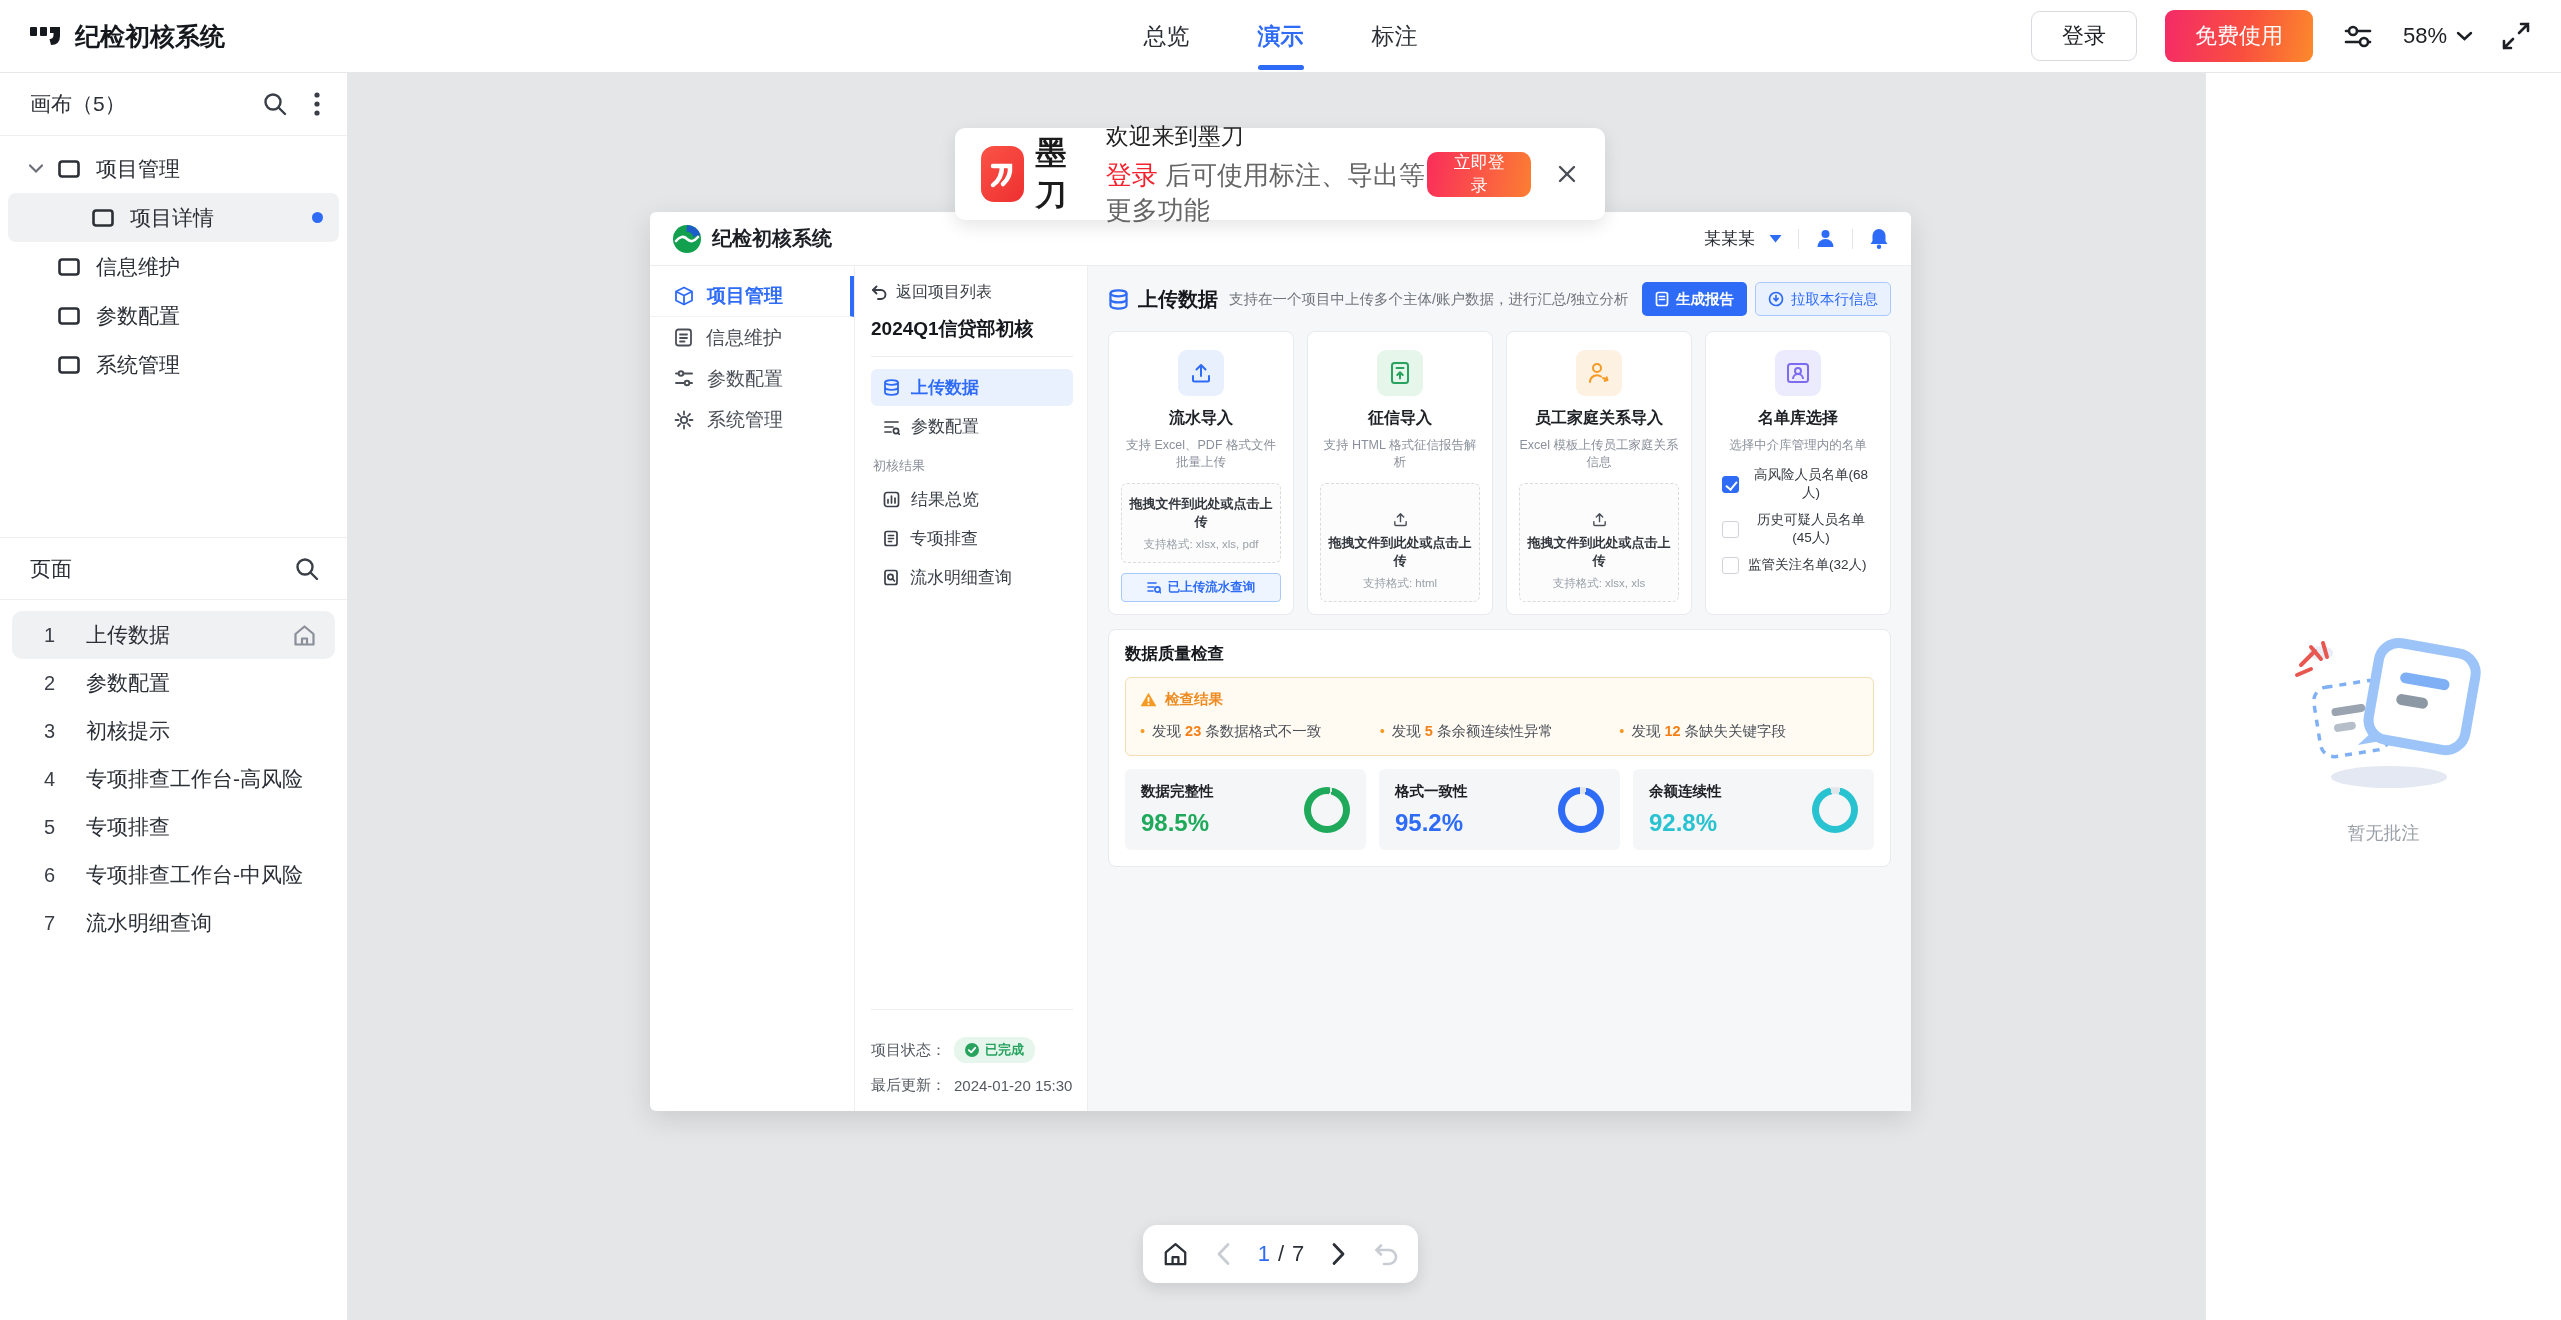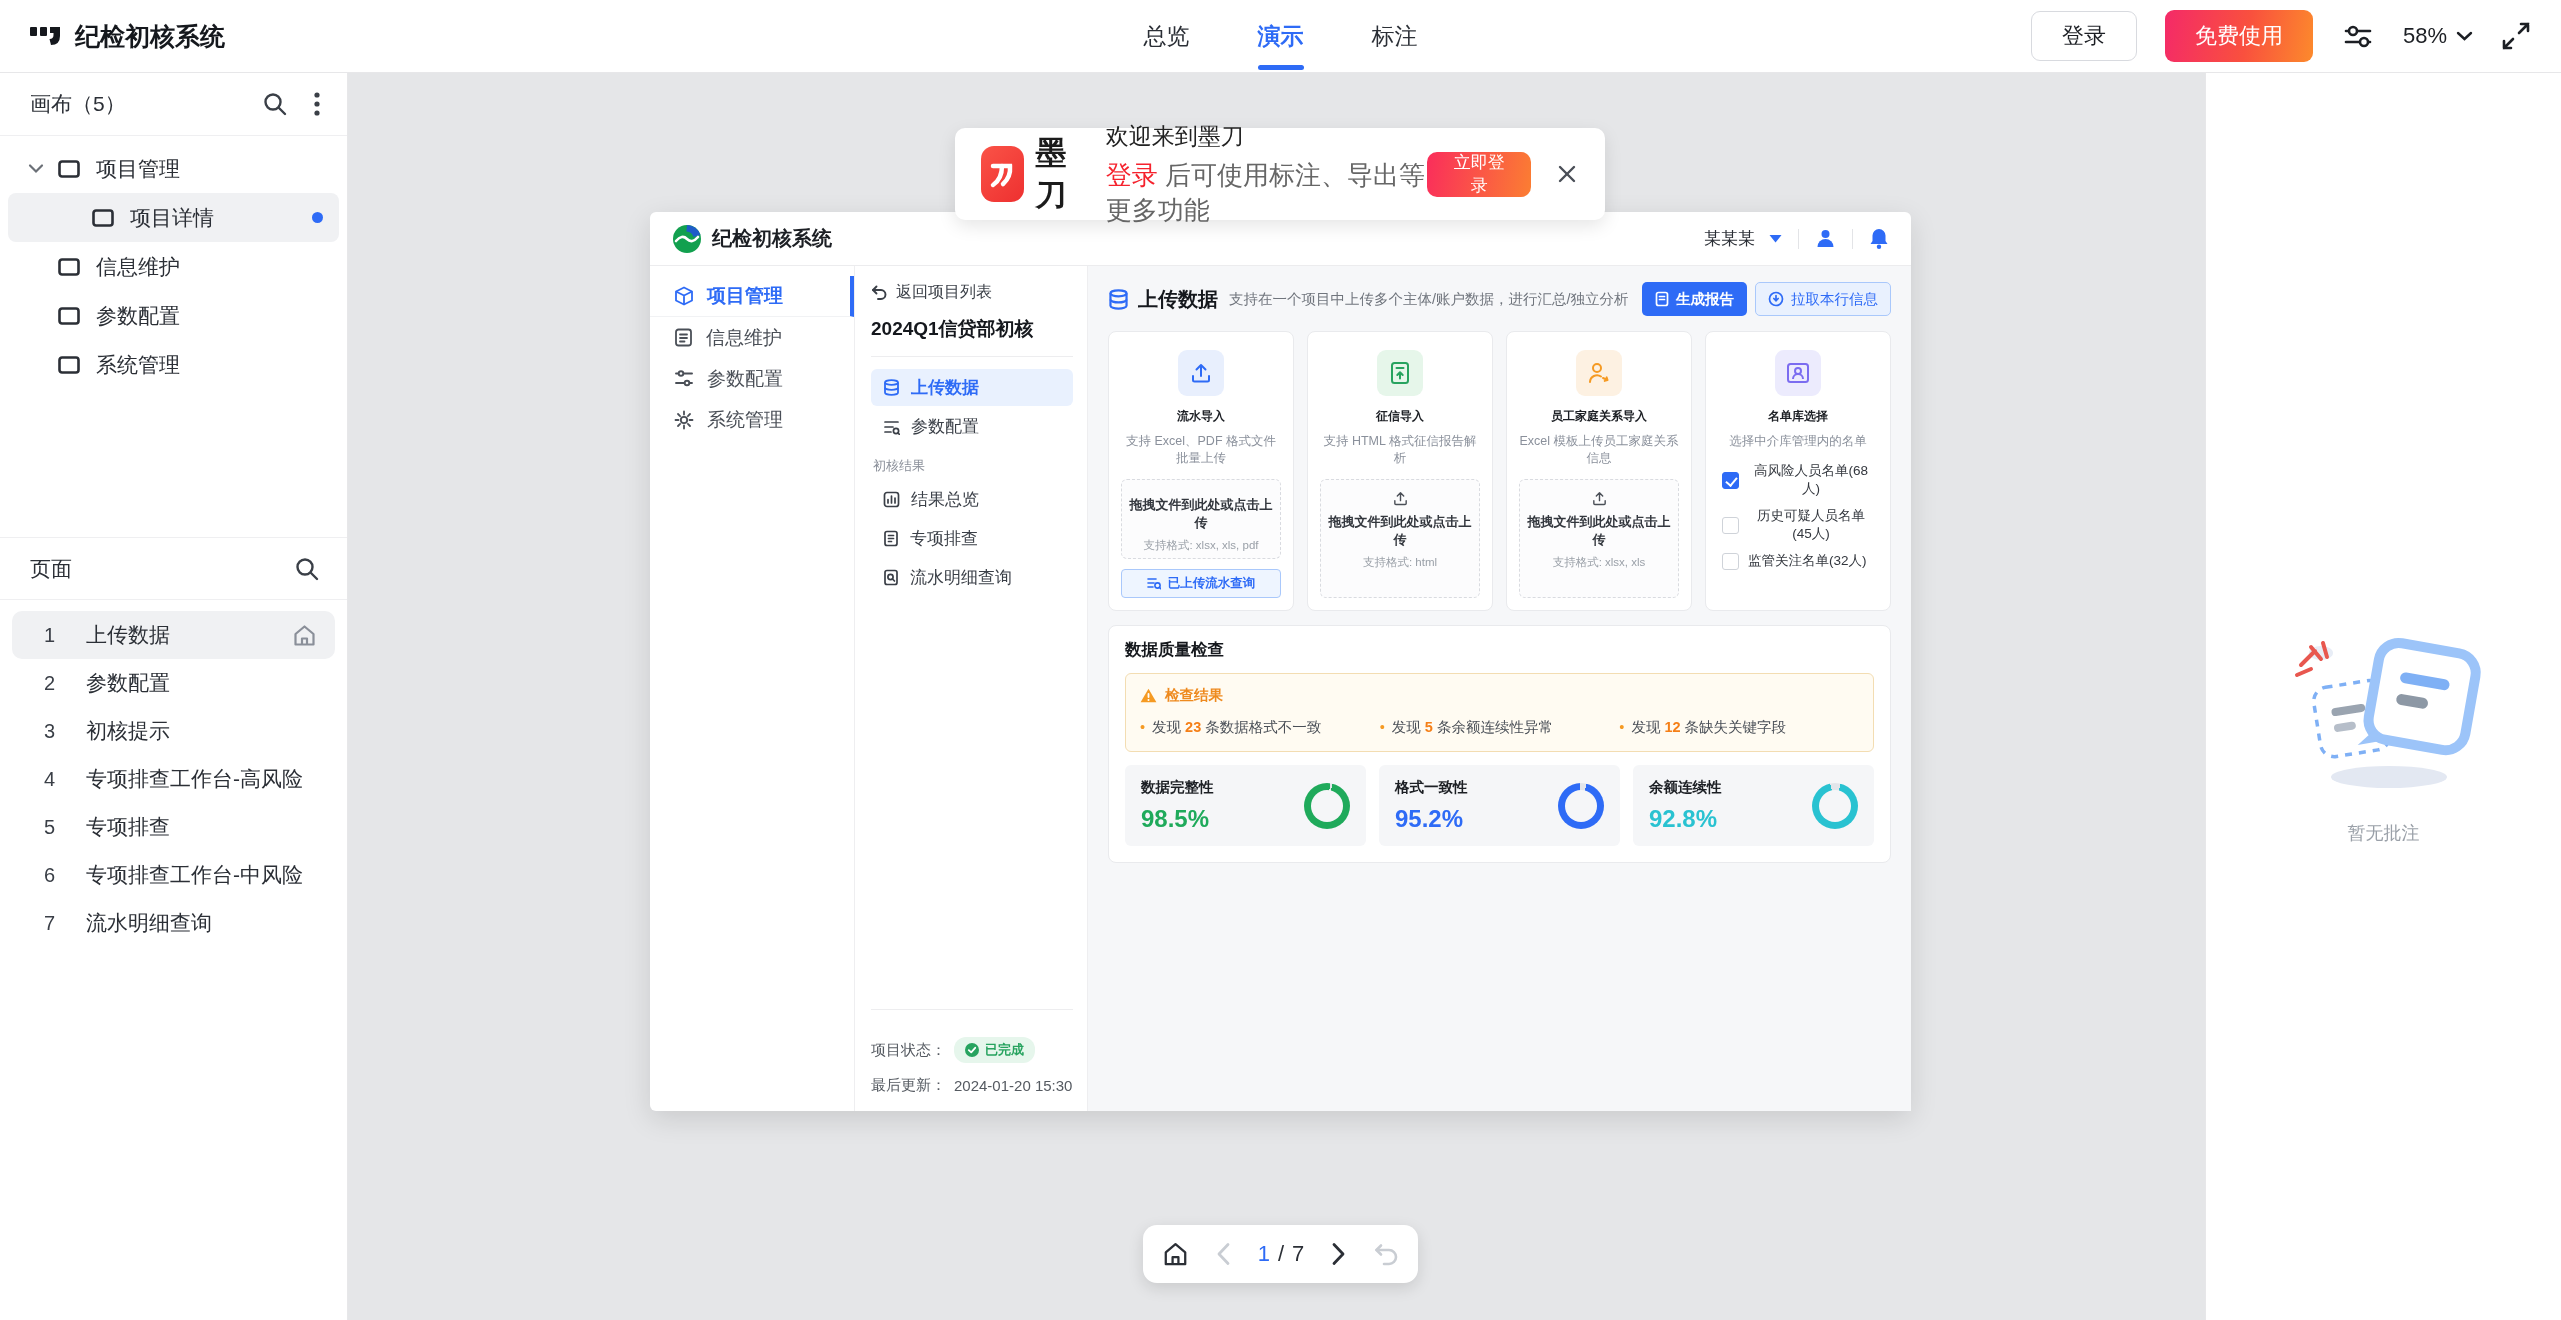--- a/index.html
+++ b/index.html
@@ -93,23 +93,23 @@
 .c-actions { margin-left:auto; display:flex; gap:8px; }
 .btn-blue { height:34px; padding:0 13px; border-radius:5px; background:#2e6bf6; color:#fff; font-size:14.5px; font-weight:600; display:flex; align-items:center; gap:7px; }
 .btn-blue-ghost { height:34px; padding:0 12px; border-radius:5px; background:#e9f1fe; border:1px solid #a9c8fb; color:#2e6bf6; font-size:14.5px; display:flex; align-items:center; gap:7px; }
 .cards { display:flex; gap:13px; margin-top:15px; flex:none; }
 .card { flex:1; min-height:219px; background:#fff; border:1px solid #e9eaed; border-radius:8px; padding:12px; display:flex; flex-direction:column; align-items:center; text-align:center; }
 .tile { width:46px; height:46px; border-radius:9px; display:flex; align-items:center; justify-content:center; margin-top:6px; }
 .tile.blue { background:#e8effd; color:#2e6bf6; }
 .tile.green { background:#e6f6ea; color:#27a35f; }
 .tile.orange { background:#fdf1e2; color:#f59a23; }
 .tile.purple { background:#ecebfd; color:#7b6cf0; }
-.card-title { margin-top:12px; font-size:12px; font-weight:700; color:#1c1f24; }
+.card-title { margin-top:12px; font-size:16px; font-weight:700; color:#1c1f24; }
 .card-desc { margin-top:8px; font-size:12.5px; color:#8a909b; }
-.dropzone { margin-top:12px; width:100%; border:1.5px dashed #d9dbe0; border-radius:6px; background:#fcfcfd; display:flex; flex-direction:column; align-items:center; justify-content:flex-start; gap:6px; padding:10px 6px; color:#4a4f57; }
+.dropzone { margin-top:12px; width:100%; border:1.5px dashed #d9dbe0; border-radius:6px; background:#fcfcfd; display:flex; flex-direction:column; align-items:center; justify-content:flex-end; gap:6px; padding:10px 6px; color:#4a4f57; }
 .dropzone.fill { flex:1; }
 .dz-t1 { font-size:13px; font-weight:700; color:#33373e; }
 .dz-t2 { font-size:11.5px; color:#9aa0a8; }
 .card-action { margin-top:10px; width:100%; height:29px; border:1px solid #a9c8fb; border-radius:4px; background:#eef5ff; color:#2e6bf6; font-size:12.5px; font-weight:600; display:flex; align-items:center; justify-content:center; gap:7px; }
 .cb-list { margin-top:12px; width:100%; display:flex; flex-direction:column; gap:9px; padding:0 4px; }
 .cb-row { display:flex; align-items:center; gap:9px; font-size:13.5px; color:#33373e; }
 .cb { width:17px; height:17px; border-radius:3px; border:1.5px solid #cfd3d9; background:#fff; position:relative; flex:none; }
 .cb.checked { background:#2e6bf6; border-color:#2e6bf6; }
 .cb.checked::after { content:""; position:absolute; left:5px; top:2px; width:5px; height:9px; border:solid #fff; border-width:0 2.2px 2.2px 0; transform:rotate(40deg); }
 

